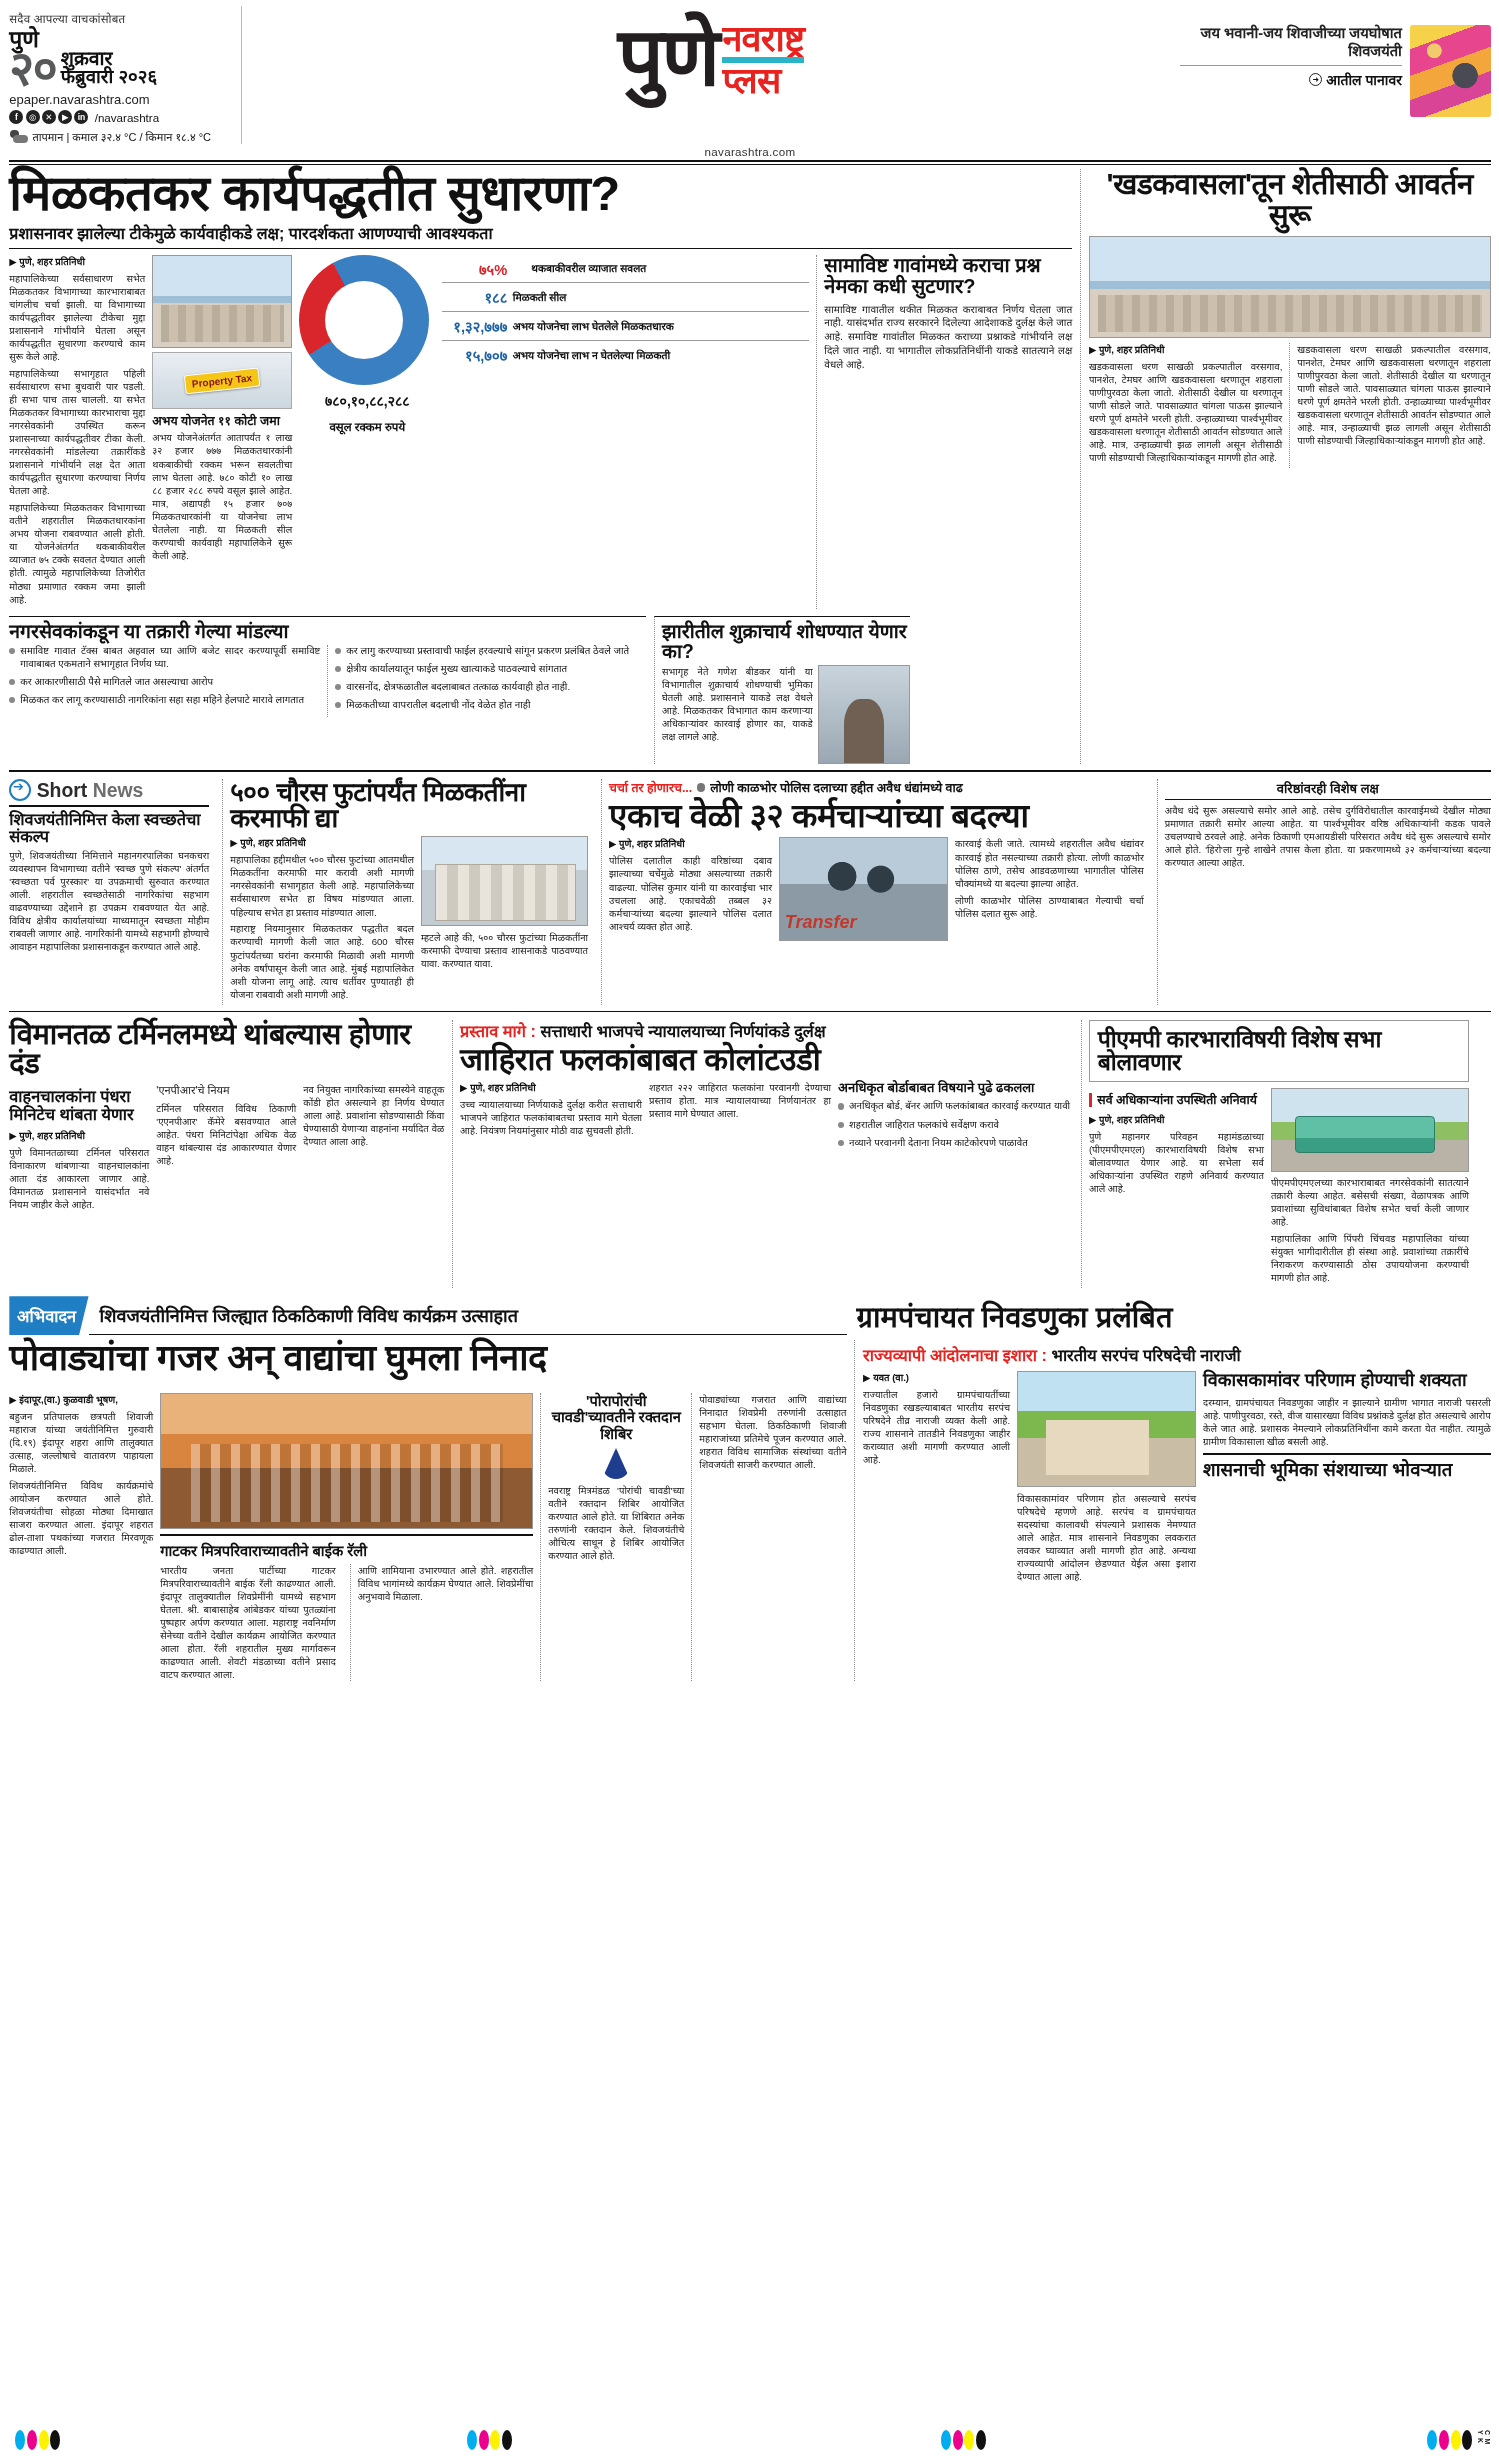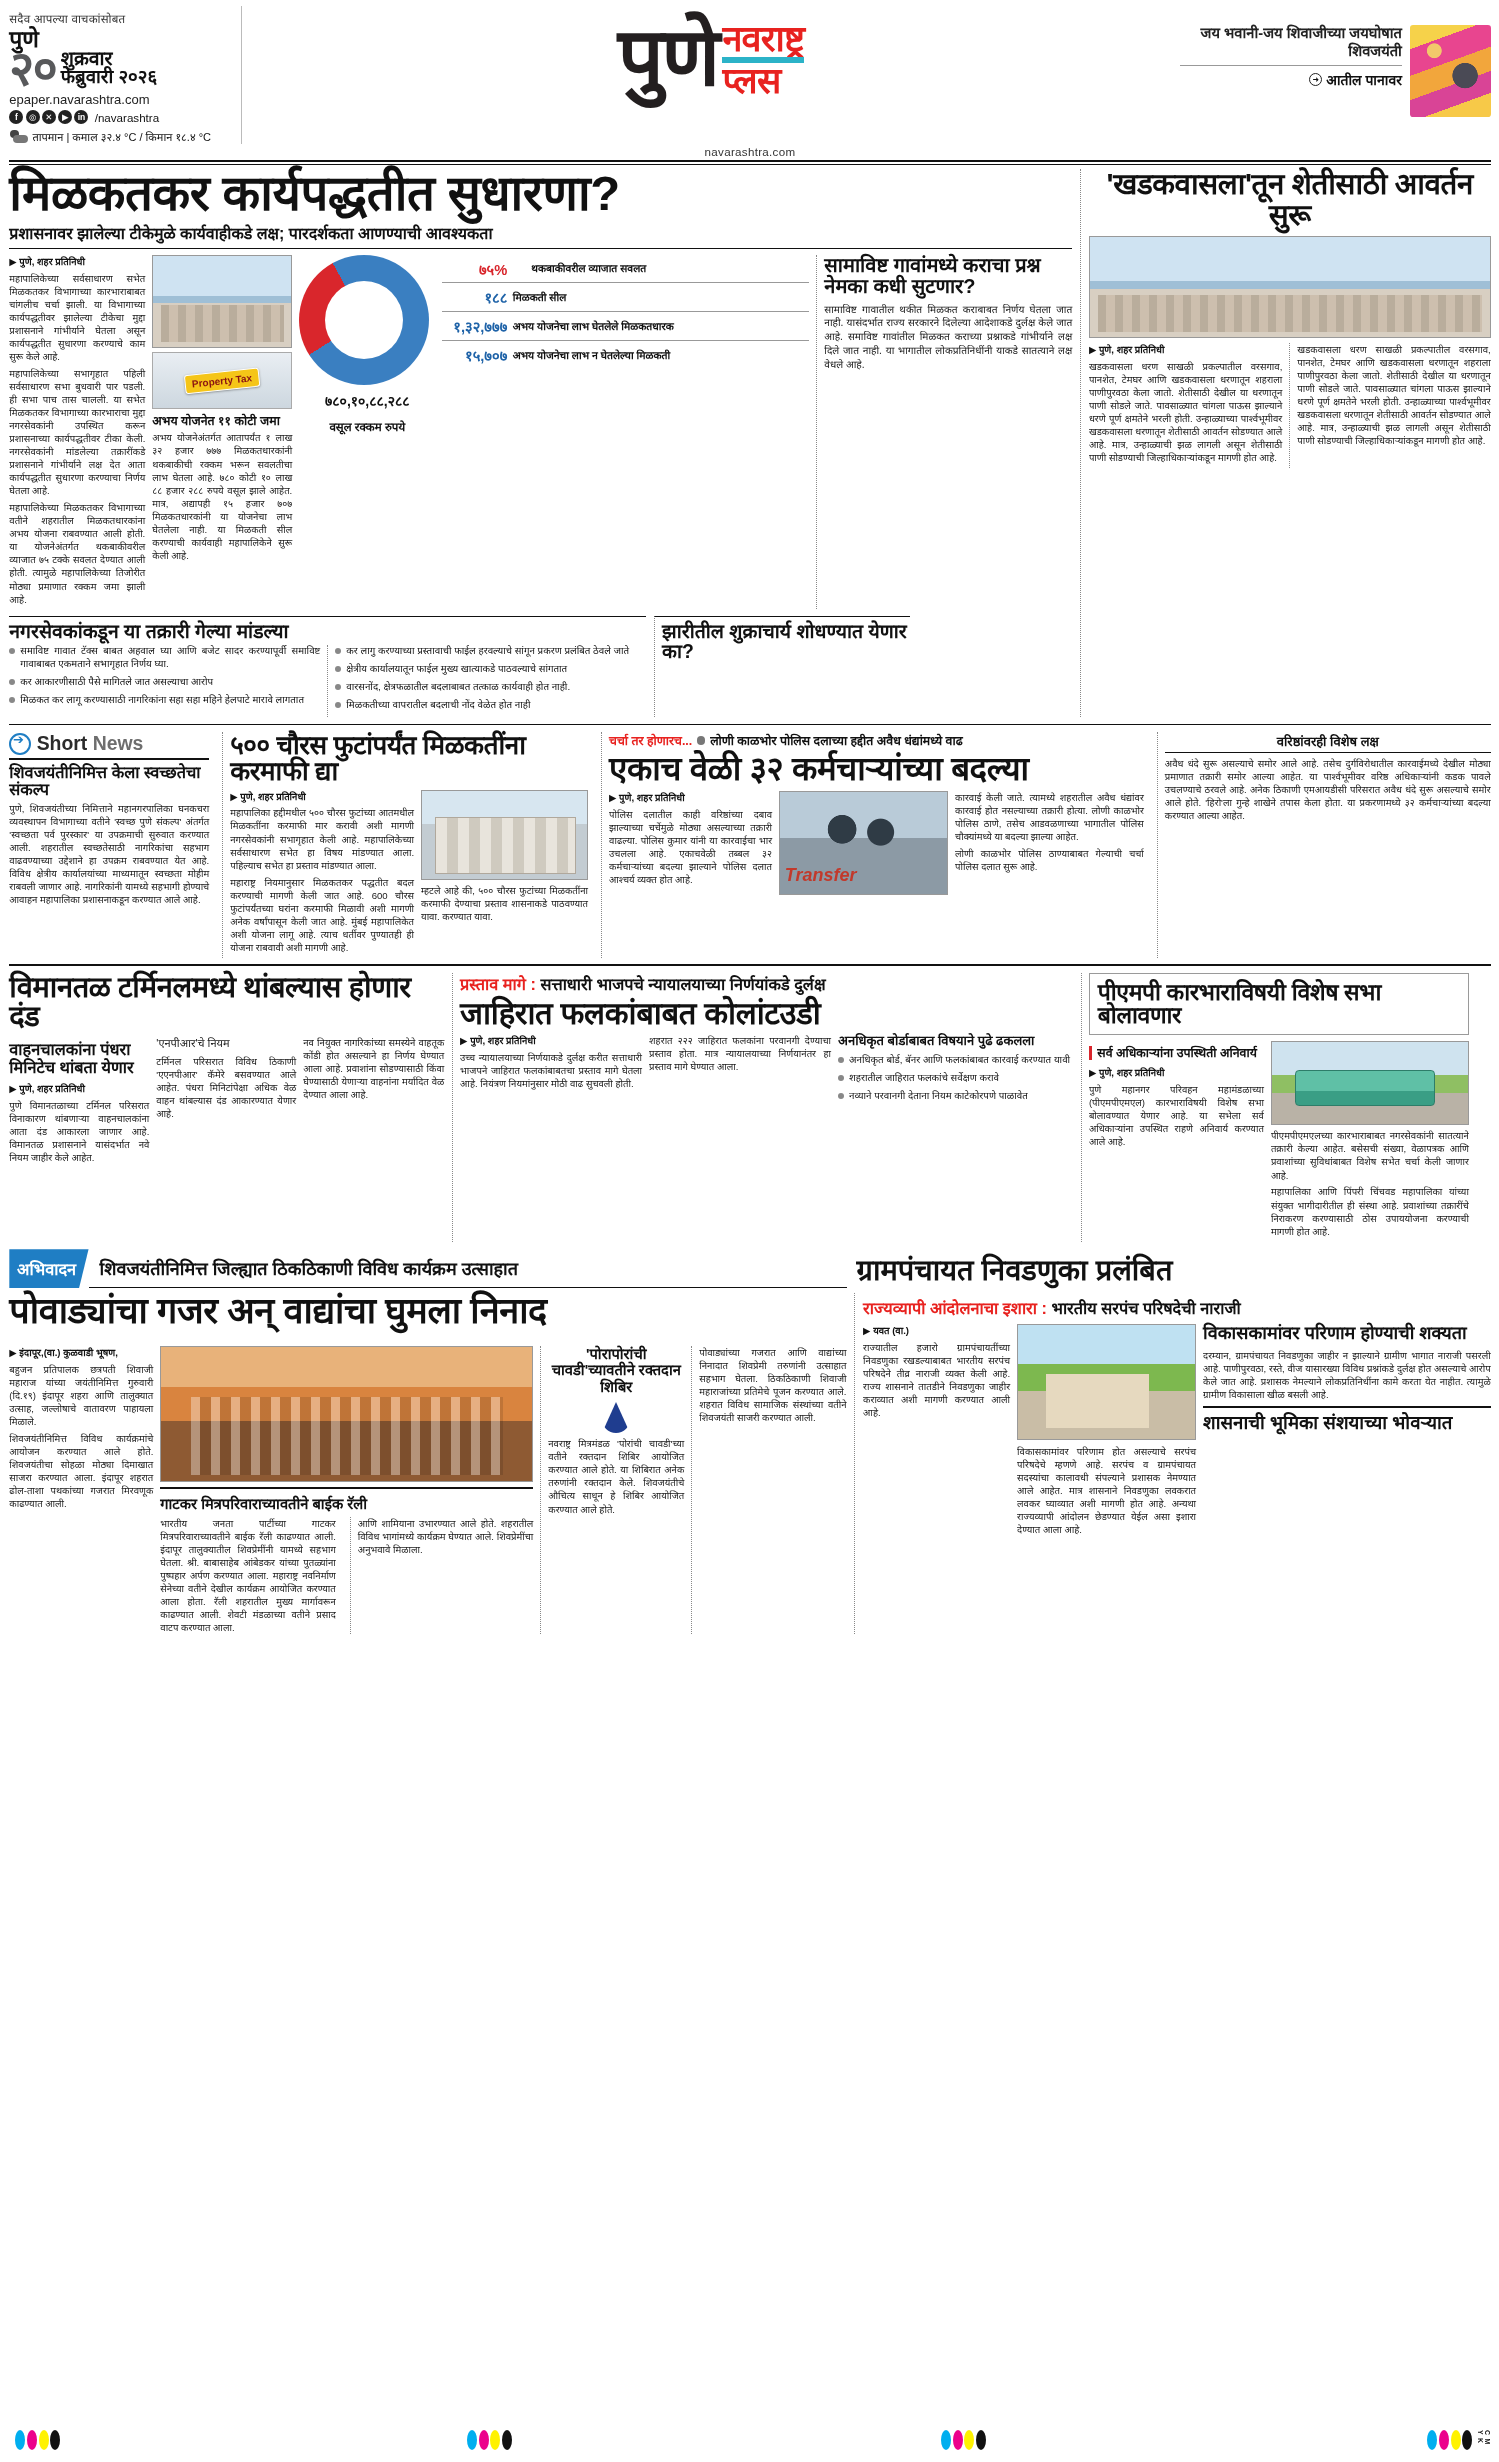--- a/index.html
+++ b/index.html
@@ -338,20 +338,26 @@
             <ul class="bul" style="border-left:0.8px dotted #888; padding-left:7px">
               <li>कर लागु करण्याच्या प्रस्तावाची फाईल हरवल्याचे सांगून प्रकरण प्रलंबित ठेवले जाते</li>
               <li>क्षेत्रीय कार्यालयातून फाईल मुख्य खात्याकडे पाठवल्याचे सांगतात</li>
               <li>वारसनोंद, क्षेत्रफळातील बदलाबाबत तत्काळ कार्यवाही होत नाही.</li>
               <li>मिळकतीच्या वापरातील बदलाची नोंद वेळेत होत नाही</li>
             </ul>
           </div>
         </div>
         <div class="cbox" style="width:256px; padding-left:7px; border-left:0.8px dotted #888">
           <h2>झारीतील शुक्राचार्य शोधण्यात येणार का?</h2>
+          <div style="display:flex; gap:5.4px; margin-top:3.9px">
+            <div class="body-col" style="flex:1">सभागृह नेते गणेश बीडकर यांनी या विभागातील शुक्राचार्य शोधण्याची भुमिका घेतली आहे. प्रशासनाने याकडे लक्ष वेधले आहे. मिळकतकर विभागात काम करणाऱ्या अधिकाऱ्यांवर कारवाई होणार का, याकडे लक्ष लागले आहे.</div>
+            <div style="width:92px">
+              <div class="portrait"></div>
+            </div>
+          </div>
         </div>
       </div>
     </div>
 
     <div class="lead-right">
       <h1 class="head" style="font-size:29.5px; line-height:1.03; text-align:center">'खडकवासला'तून शेतीसाठी आवर्तन सुरू</h1>
       <div class="ph-city" style="height:102px; margin-top:5.4px"></div>
       <div style="display:flex; gap:7px; margin-top:5.4px">
         <div class="body-col" style="flex:1">
           <p class="dateline-mark">▶ पुणे, शहर प्रतिनिधी</p>

